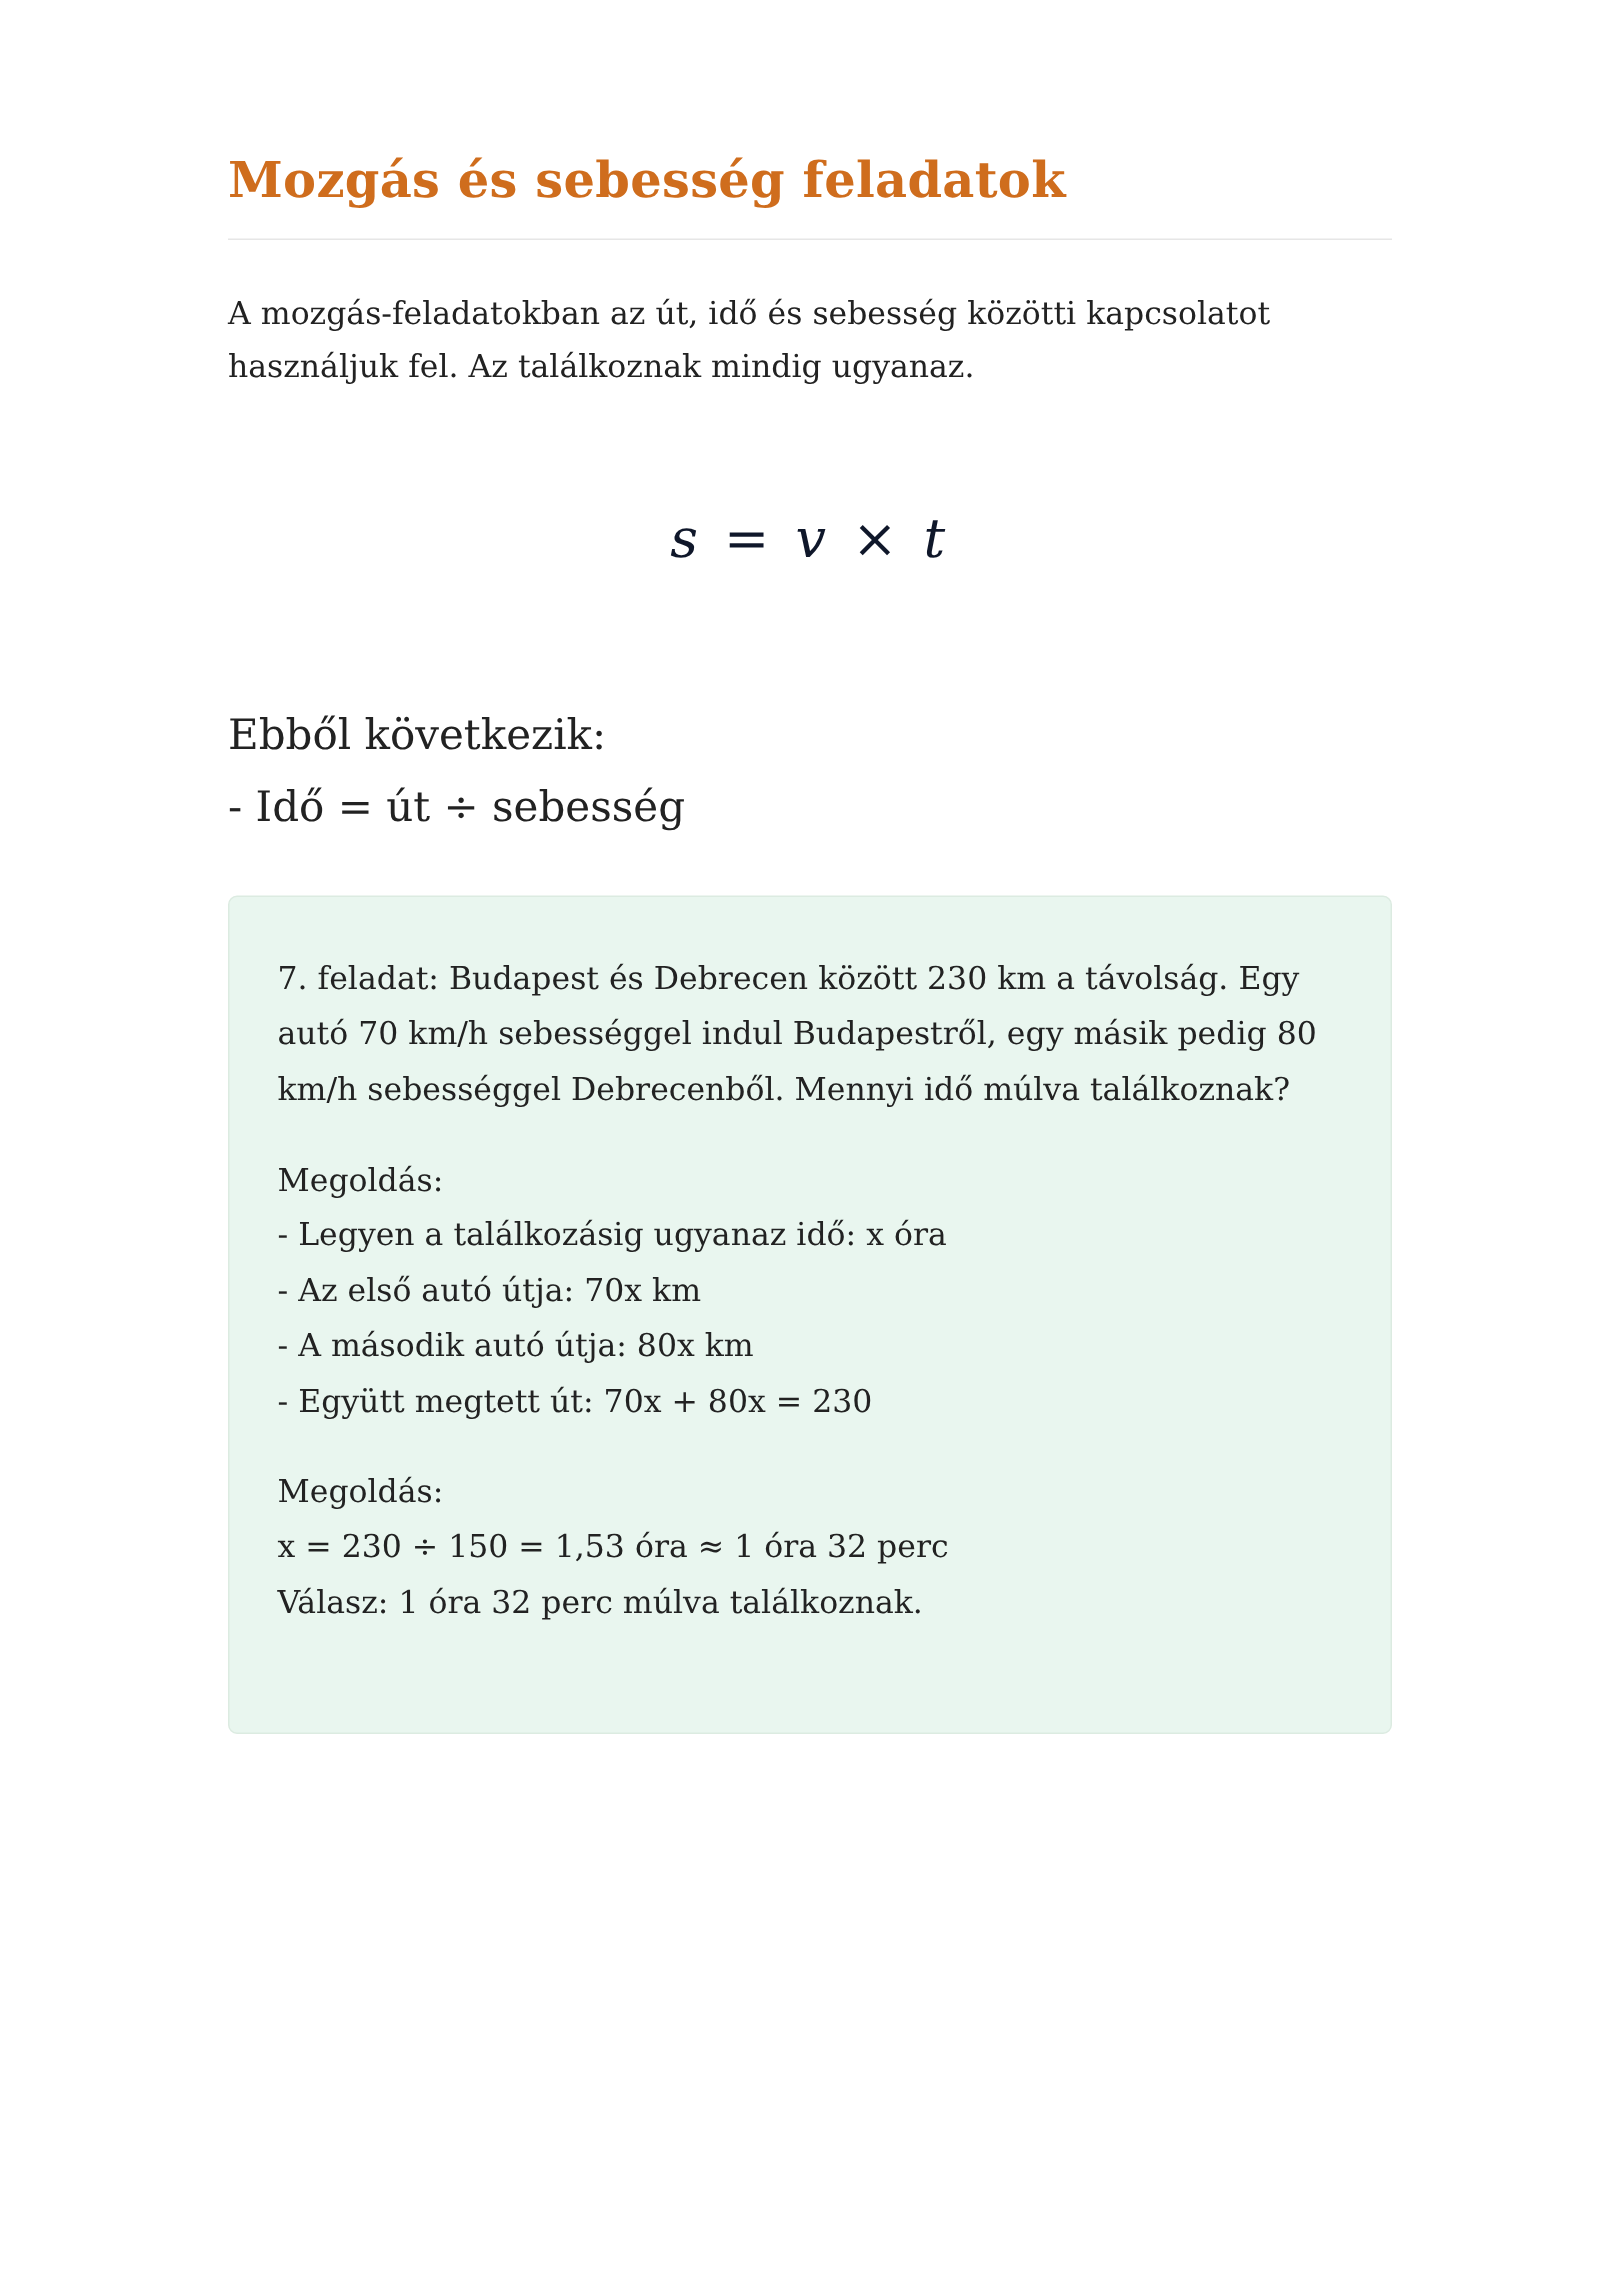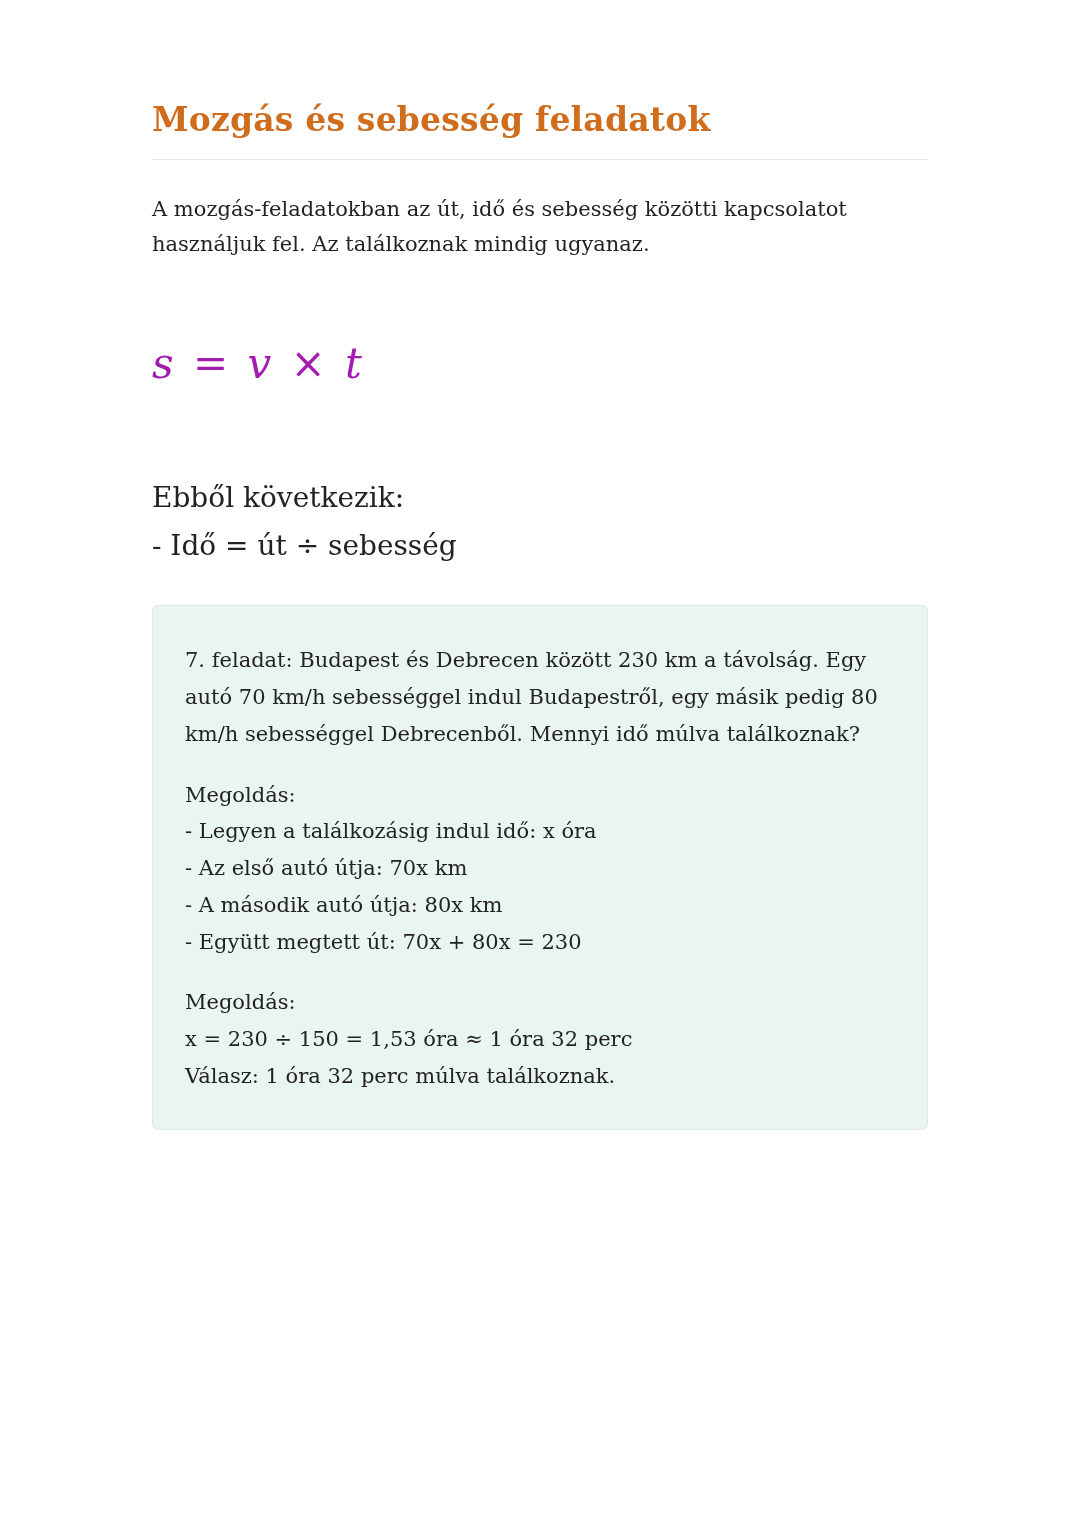--- a/index.html
+++ b/index.html
@@ -31,38 +31,38 @@
     padding-bottom:20px;
     border-bottom:1px solid var(--divider);
     margin-bottom:32px;
   }
   p.body-text{
     font-size:21px;
     line-height:1.65;
     max-width:780px;
   }
   .formula{
-    text-align:left;
-    font-size:42px;
+    text-align:center;
+    font-size:36px;
     font-style:italic;
     letter-spacing:3px;
     margin:78px 0 86px 0;
-    color:#a21caf;
+    color:#0f172a;
   }
   .follows{
     font-size:28px;
     line-height:1.7;
   }
   .follows p{margin:0;}
   .problem-box{
     margin-top:36px;
     background:var(--box-bg);
     border:1px solid var(--box-border);
     border-radius:6px;
-    padding:36px 32px 34px 32px;
+    padding:36px 32px 68px 32px;
     font-size:21px;
     line-height:1.75;
   }
   .problem-box .statement{
     margin-bottom:24px;
     max-width:716px;
   }
   .problem-box .heading{
     margin-top:24px;
   }
@@ -87,21 +87,21 @@
     <p>- Idő = út ÷ sebesség</p>
   </div>
 
   <div class="problem-box">
 
     <p class="statement">7. feladat: Budapest és Debrecen között 230 km a távolság. Egy autó 70 km/h sebességgel indul Budapestről, egy másik pedig 80 km/h sebességgel Debrecenből. Mennyi idő múlva találkoznak?</p>
 
     <p class="heading">Megoldás:</p>
 
     <div class="steps">
-      <p>- Legyen a találkozásig indul idő: x óra</p>
+      <p>- Legyen a találkozásig ugyanaz idő: x óra</p>
       <p>- Az első autó útja: 70x km</p>
       <p>- A második autó útja: 80x km</p>
       <p>- Együtt megtett út: 70x + 80x = 230</p>
     </div>
 
     <p class="heading">Megoldás:</p>
 
     <div class="calc">
       <p>x = 230 ÷ 150 = 1,53 óra ≈ 1 óra 32 perc</p>
     </div>

